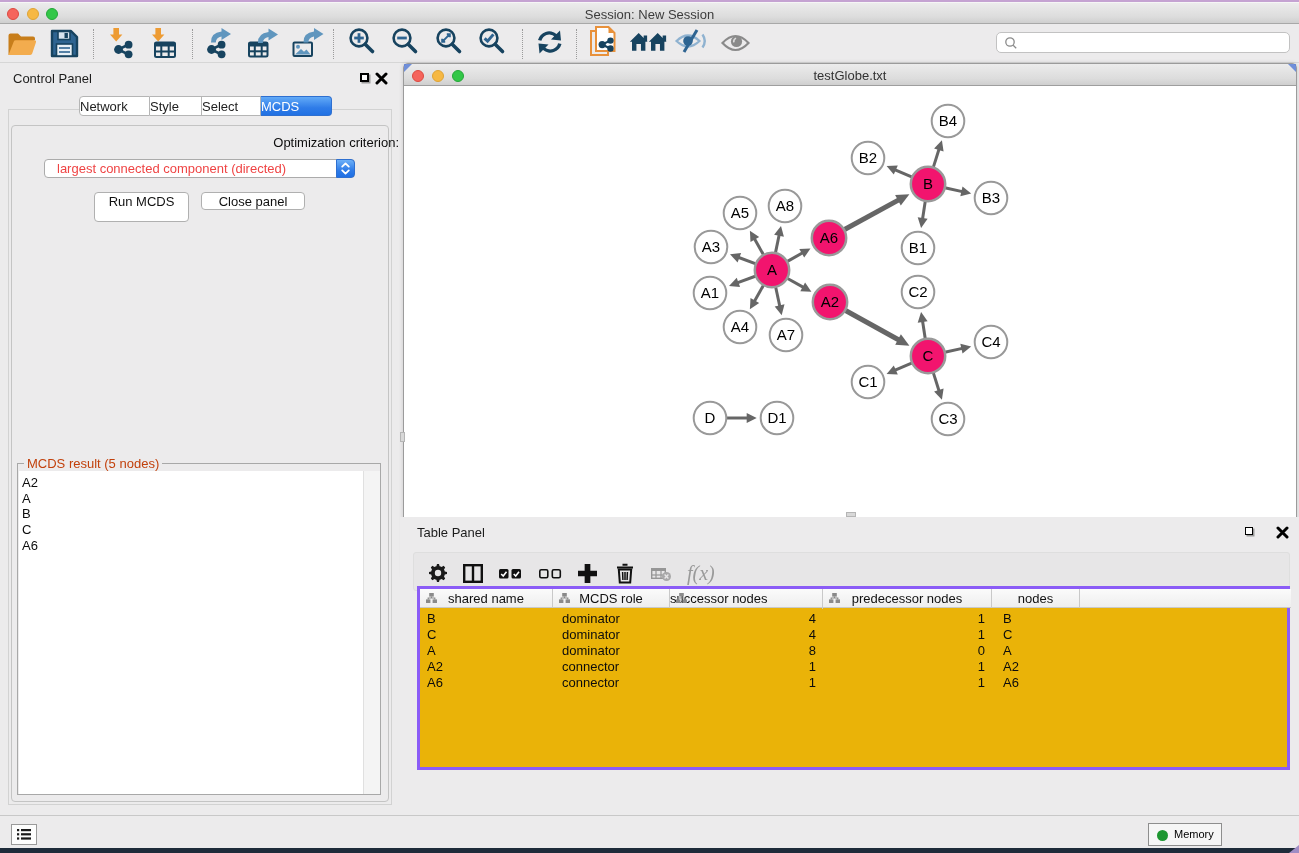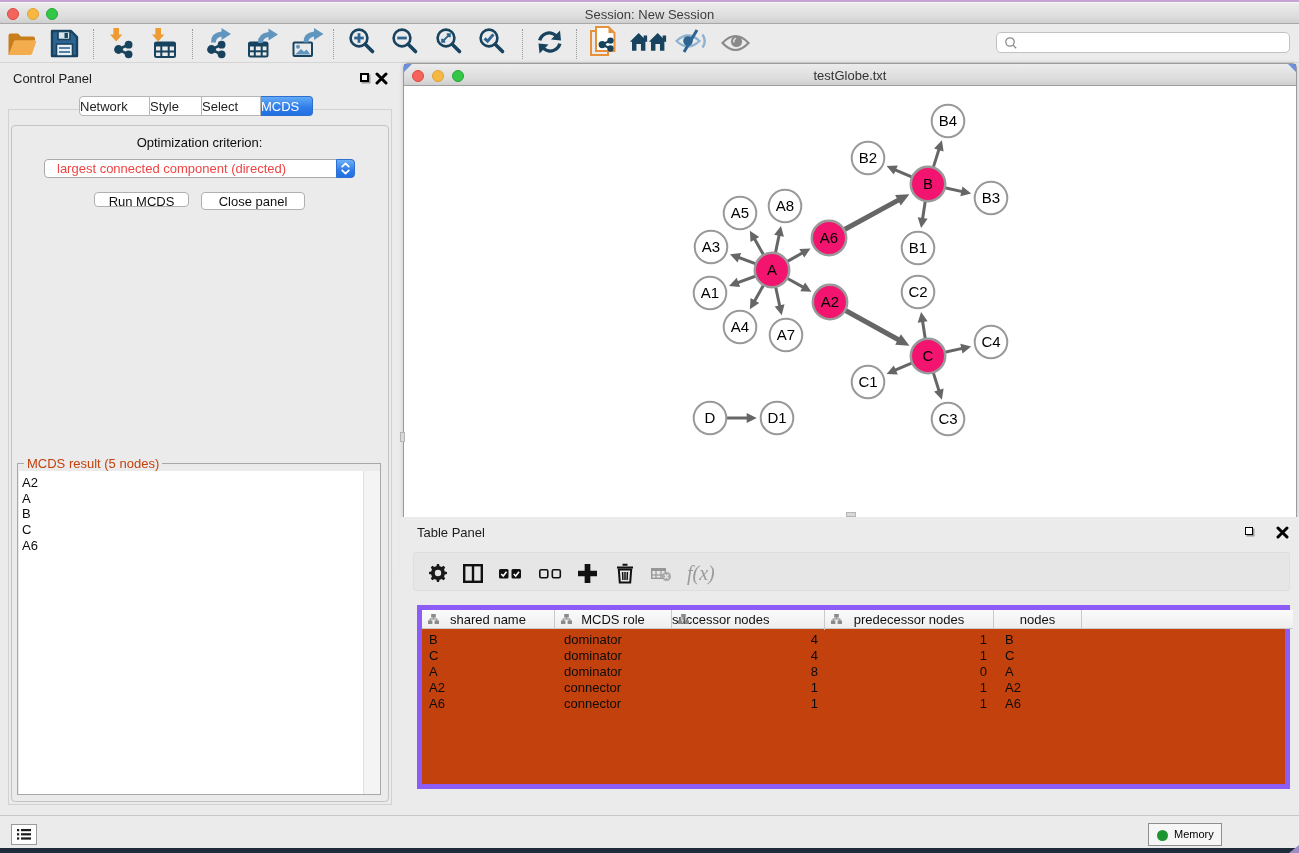--- a/index.html
+++ b/index.html
@@ -150,34 +150,34 @@
   <div class="abs" style="left:360px;top:10px;width:9px;height:9px;border:2px solid #000;background:#fff;box-shadow:1.5px 1.5px 0 #9a9a9a"></div>
   <svg class="abs" style="left:375px;top:9px" width="13" height="13" viewBox="0 0 13 13">
       <path d="M2 2 L11 11 M11 2 L2 11" stroke="#000" stroke-width="3" stroke-linecap="round"></path>
     </svg>
 
   <div class="abs" style="left:8px;top:46px;width:384px;height:696px;border:1px solid #d2d2d2;background:#ecebec"></div>
 
   <div class="abs" style="left:11px;top:62px;width:378px;height:677px;border:1px solid #c4c4c4;border-radius:4px;background:#ecebec"></div>
 
   <div class="abs" style="left:79px;top:33px;height:21px">
-    <div class="tabw" style="width:71px;border-radius:4px 0 0 4px">Network</div><div class="tabw" style="width:52px;border-left:0">Style</div><div class="tabw" style="width:59px;border-left:0">Select</div><div class="tabw tabb" style="width:52px;border-left:0;border-radius:0 4px 4px 0">MCDS</div>
-  </div>
-  <div class="abs" style="left:0;width:399px;top:72px;text-align:center;font-size:13px;color:#0c0c0c">Optimization criterion:</div>
+    <div class="tabw" style="width:71px;border-radius:4px 0 0 4px">Network</div><div class="tabw" style="width:52px;border-left:0">Style</div><div class="tabw" style="width:59px;border-left:0">Select</div><div class="tabw tabb" style="width:71px;border-left:0;border-radius:0 4px 4px 0">MCDS</div>
+  </div>
+  <div class="abs" style="left:0;width:399px;top:72px;text-align:right;font-size:13px;color:#0c0c0c">Optimization criterion:</div>
 
   <div class="abs" style="left:44px;top:96px;width:311px;height:19px;background:#fff;border:1px solid #ababab;border-radius:4px">
     <div style="position:absolute;left:12px;top:1px;font-size:13px;color:#ef4444">largest connected component (directed)</div>
     <div style="position:absolute;right:-1px;top:-1px;width:19px;height:19px;border-radius:0 4px 4px 0;background:linear-gradient(#6cb0f8,#2f7ce8 60%,#1f6fe4);border:1px solid #2e6fd0">
       <svg width="17" height="17" viewBox="0 0 17 17">
           <path d="M5.2 6.6 L8.5 3.4 L11.8 6.6" fill="none" stroke="#fff" stroke-width="1.8" stroke-linecap="round" stroke-linejoin="round"></path>
           <path d="M5.2 10.4 L8.5 13.6 L11.8 10.4" fill="none" stroke="#fff" stroke-width="1.8" stroke-linecap="round" stroke-linejoin="round"></path>
         </svg>
     </div>
   </div>
-  <div class="btn" style="left:94px;top:129px;width:95px;height:15px;line-height:17px">Run MCDS</div>
+  <div class="btn" style="left:94px;top:129px;width:95px;height:30px;line-height:17px">Run MCDS</div>
   <div class="btn" style="left:201px;top:129px;width:104px;height:18px;line-height:17px">Close panel</div>
 
   <div class="abs" style="left:17px;top:400px;width:364px;height:332px;border:1px solid #a8a8a8"></div>
   <div class="abs" style="left:24px;top:393px;font-size:13px;color:#c2410c;background:#ecebec;padding:0 3px">MCDS result (5 nodes)</div>
   <div class="abs" style="left:19px;top:408px;width:361px;height:323px;background:#fff;font-size:13px;color:#0c0c0c">
     <div style="padding:4px 0 0 3px;line-height:15.7px">A2<br>A<br>B<br>C<br>A6</div>
     <div style="position:absolute;right:0;top:0;width:17px;height:100%;background:#f4f4f4;border-left:1px solid #e0e0e0"></div>
   </div>
 </div>
 
@@ -329,21 +329,21 @@
           <line x1="5" y1="0" x2="5" y2="11" stroke="#555" stroke-width="1.2"></line>
           <line x1="10" y1="0" x2="10" y2="11" stroke="#555" stroke-width="1.2"></line>
           <line x1="0" y1="7" x2="15" y2="7" stroke="#555" stroke-width="1.2"></line>
           <circle cx="15.5" cy="8.5" r="4.5" fill="#777"></circle>
           <path d="M13.6 6.6 L17.4 10.4 M17.4 6.6 L13.6 10.4" stroke="#e7e6e7" stroke-width="1.4"></path>
         </g>
 <text x="273" y="27" font-family="Liberation Serif, serif" font-style="italic" font-size="20" fill="#9a9a9a">f(x)</text>
 </svg>
   </div>
 
-  <div class="abs" style="left:17px;top:88px;width:873px;height:184px;background:#c2410c;border:5px solid #8b5cf6">
+  <div class="abs" style="left:17px;top:69px;width:873px;height:184px;background:#eab308;border:3px solid #8b5cf6">
     <div id="thead" class="abs" style="left:0;top:0;width:871px;height:19px;background:linear-gradient(#fbfbfb,#eeeeee);border-bottom:1px solid #c9c9c9;font-size:13px;color:#111">
 <div style="position:absolute;left:0px;top:0;width:133px;height:19px;border-right:1px solid #c9c9c9;text-align:center;line-height:19px">shared name</div>
 <svg style="position:absolute;left:6px;top:4px" width="11" height="10" viewBox="0 0 11 10">
           <g fill="#8a8a8a">
             <rect x="3.2" y="0" width="4.6" height="3.6"></rect>
             <rect x="0" y="6.4" width="4.4" height="3.6"></rect>
             <rect x="6.6" y="6.4" width="4.4" height="3.6"></rect>
             <path d="M5.5 3.6 L5.5 5 M2.2 6.4 L2.2 5 L8.8 5 L8.8 6.4" stroke="#8a8a8a" fill="none" stroke-width="1.2"></path>
           </g>
         </svg>

